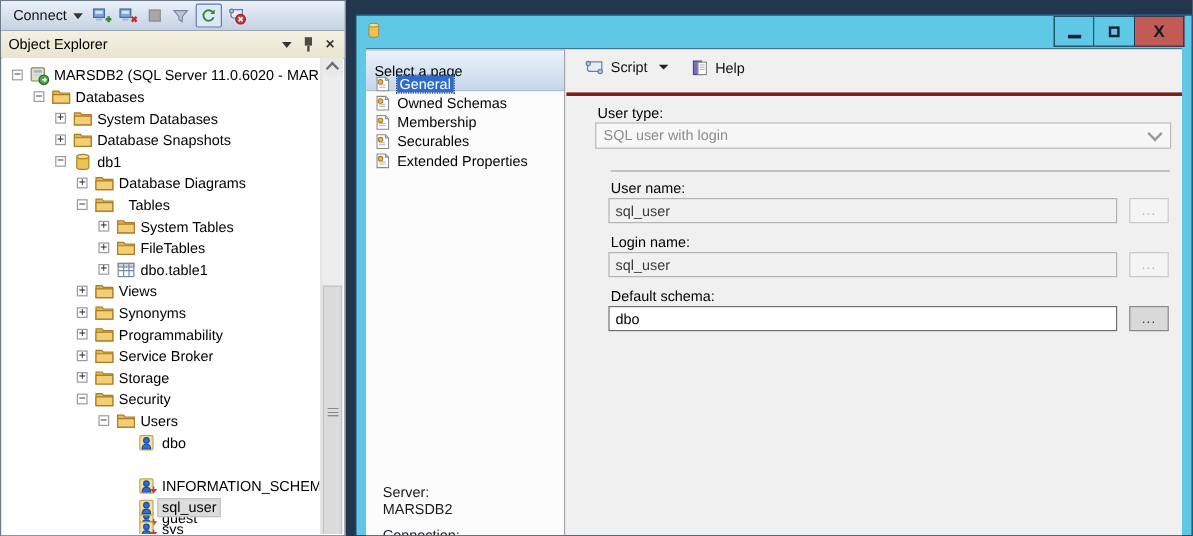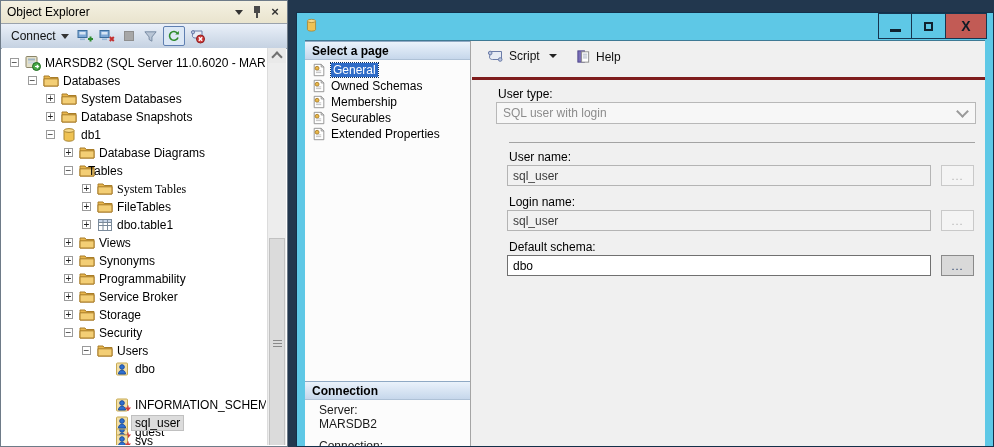--- a/index.html
+++ b/index.html
@@ -57,22 +57,22 @@
   .wbtn:first-child{border-left-width:1px}
   .wbtn.close{width:41px;background:#C25B55}
   .min-glyph{width:11px;height:3px;background:#10222F;margin-top:8px}
   .max-glyph{width:9px;height:9px;border:2px solid #10222F;box-sizing:border-box}
   .close-glyph{font-size:14px;font-weight:bold;color:#0E1B26;line-height:14px}
 
   #dlg-body{position:absolute;left:8px;right:8px;top:27px;bottom:0;background:#F0F0F0;border-top:1px solid #3E7A95;overflow:hidden}
 
   
   #pane-left{position:absolute;left:0;top:0;width:166px;height:100%;background:#FCFCFC;border-right:1px solid #A5A5A5;box-sizing:border-box}
-  .pane-header{position:absolute;left:0;right:0;height:19px;background:linear-gradient(#EAF2FB,#C6D7EB);
-      border-top:1px solid #8FA9C4;border-bottom:1px solid #AEC1D6;font-weight:bold;display:flex;align-items:center;padding-left:7px;box-sizing:border-box}
+  .pane-header{position:absolute;left:0;right:0;height:35px;background:linear-gradient(#EAF2FB,#C6D7EB);
+      border-top:1px solid #8FA9C4;border-bottom:1px solid #AEC1D6;font-weight:normal;display:flex;align-items:center;padding-left:7px;box-sizing:border-box}
   #sel-header{top:0}
   #conn-header{top:340px}
   .pitem{position:absolute;left:7px;height:16px;display:flex;align-items:flex-start;gap:5px;white-space:nowrap}
   .pitem svg{width:14px;height:14px;flex:0 0 auto}
   .plabel{line-height:14px}
   .plabel.sel{background:#2E6BC7;color:#fff;outline:1px dotted #0B2E5F;padding:0 2px}
   .conn-txt{position:absolute;left:14px;white-space:nowrap;color:#1A1A1A}
 
   
   #dlg-toolbar{position:absolute;left:167px;right:0;top:0;height:36px;border-bottom:3px solid #7f1d1d}
@@ -91,77 +91,77 @@
   .ftext.dis{background:#F1F1F1;border:1px solid #B4B4B4;color:#3A3A3A}
   .ftext.en{background:#FFFFFF;border:1px solid #707070;color:#000}
   .fbrowse{position:absolute;left:636px;width:33px;height:21px;box-sizing:border-box;display:flex;align-items:center;justify-content:center;font-size:11px;letter-spacing:1px}
   .fbrowse.dis{background:#F4F4F4;border:1px solid #C9C9C9;color:#B2B2B2}
   .fbrowse.en{background:#D9D9D9;border:1px solid #8A8A8A;color:#203864}
 </style>
 </head>
 <body>
 
 <div id="oe">
+  <div id="oe-toolbar">
+    <span id="connect-btn">
+      <span>Connect</span>
+      <i class="chev-down"></i>
+    </span>
+    <span class="oe-tbi">
+      <svg viewBox="0 0 16 16" width="16" height="16">
+          <rect x="1" y="2.5" width="9" height="7" fill="#7FA8D6" stroke="#3C6E9E"></rect>
+          <rect x="2.5" y="4" width="6" height="2.5" fill="#D7E5F4"></rect>
+          <rect x="3" y="10.5" width="5" height="1.6" fill="#9AB8D8"></rect>
+          <path d="M11 11h5M13.5 8.5v5" stroke="#2E8B2E" stroke-width="2"></path>
+        </svg>
+    </span>
+    <span class="oe-tbi">
+      <svg viewBox="0 0 16 16" width="16" height="16">
+          <rect x="1" y="2.5" width="9" height="7" fill="#7FA8D6" stroke="#3C6E9E"></rect>
+          <rect x="2.5" y="4" width="6" height="2.5" fill="#D7E5F4"></rect>
+          <rect x="3" y="10.5" width="5" height="1.6" fill="#9AB8D8"></rect>
+          <path d="M10.8 9l4 4M14.8 9l-4 4" stroke="#C43030" stroke-width="2"></path>
+        </svg>
+    </span>
+    <span class="oe-tbi">
+        <span class="stop-sq"></span>
+      </span>
+    <span class="oe-tbi">
+      <svg viewBox="0 0 16 16" width="15" height="15">
+          <path d="M2 3h12L9.5 8.5V13l-3-1.8V8.5z" fill="#B9C6D6" stroke="#7487A0"></path>
+        </svg>
+    </span>
+    <span class="oe-tbi boxed">
+      <svg viewBox="0 0 16 16" width="14" height="14">
+          <path d="M12.6 9.6A5 5 0 1 1 12 5" fill="none" stroke="#2E8B2E" stroke-width="1.8"></path>
+          <path d="M13.6 2.2v4.2h-4.2z" fill="#2E8B2E"></path>
+        </svg>
+    </span>
+    <span class="oe-tbi">
+      <svg viewBox="0 0 16 16" width="16" height="16">
+          <path d="M4 3h9v7H6c-1.6 0-2.6-1-2.6-2.2z" fill="#E8ECF4" stroke="#6B7CA8"></path>
+          <circle cx="4" cy="4.2" r="1.6" fill="#B9C4DE" stroke="#6B7CA8"></circle>
+          <circle cx="11.5" cy="11" r="4" fill="#D03A3A" stroke="#8E1F1F"></circle>
+          <path d="M9.8 9.3l3.4 3.4M13.2 9.3l-3.4 3.4" stroke="#fff" stroke-width="1.4"></path>
+        </svg>
+    </span>
+  </div>
   <div id="oe-title">
     <span class="t">Object Explorer</span>
     <span class="sp"></span>
     <span class="tb-ic">
         <i class="chev-down"></i>
       </span>
     <span class="tb-ic">
         <i class="pin"></i>
       </span>
     <span class="tb-ic">
         <span class="xmark">×</span>
       </span>
   </div>
-  <div id="oe-toolbar">
-    <span id="connect-btn">
-      <span>Connect</span>
-      <i class="chev-down"></i>
-    </span>
-    <span class="oe-tbi">
-      <svg viewBox="0 0 16 16" width="16" height="16">
-          <rect x="1" y="2.5" width="9" height="7" fill="#7FA8D6" stroke="#3C6E9E"></rect>
-          <rect x="2.5" y="4" width="6" height="2.5" fill="#D7E5F4"></rect>
-          <rect x="3" y="10.5" width="5" height="1.6" fill="#9AB8D8"></rect>
-          <path d="M11 11h5M13.5 8.5v5" stroke="#2E8B2E" stroke-width="2"></path>
-        </svg>
-    </span>
-    <span class="oe-tbi">
-      <svg viewBox="0 0 16 16" width="16" height="16">
-          <rect x="1" y="2.5" width="9" height="7" fill="#7FA8D6" stroke="#3C6E9E"></rect>
-          <rect x="2.5" y="4" width="6" height="2.5" fill="#D7E5F4"></rect>
-          <rect x="3" y="10.5" width="5" height="1.6" fill="#9AB8D8"></rect>
-          <path d="M10.8 9l4 4M14.8 9l-4 4" stroke="#C43030" stroke-width="2"></path>
-        </svg>
-    </span>
-    <span class="oe-tbi">
-        <span class="stop-sq"></span>
-      </span>
-    <span class="oe-tbi">
-      <svg viewBox="0 0 16 16" width="15" height="15">
-          <path d="M2 3h12L9.5 8.5V13l-3-1.8V8.5z" fill="#B9C6D6" stroke="#7487A0"></path>
-        </svg>
-    </span>
-    <span class="oe-tbi boxed">
-      <svg viewBox="0 0 16 16" width="14" height="14">
-          <path d="M12.6 9.6A5 5 0 1 1 12 5" fill="none" stroke="#2E8B2E" stroke-width="1.8"></path>
-          <path d="M13.6 2.2v4.2h-4.2z" fill="#2E8B2E"></path>
-        </svg>
-    </span>
-    <span class="oe-tbi">
-      <svg viewBox="0 0 16 16" width="16" height="16">
-          <path d="M4 3h9v7H6c-1.6 0-2.6-1-2.6-2.2z" fill="#E8ECF4" stroke="#6B7CA8"></path>
-          <circle cx="4" cy="4.2" r="1.6" fill="#B9C4DE" stroke="#6B7CA8"></circle>
-          <circle cx="11.5" cy="11" r="4" fill="#D03A3A" stroke="#8E1F1F"></circle>
-          <path d="M9.8 9.3l3.4 3.4M13.2 9.3l-3.4 3.4" stroke="#fff" stroke-width="1.4"></path>
-        </svg>
-    </span>
-  </div>
   <div id="oe-tree">
     <div id="vsb">
       <div id="vsb-up">
           <i></i>
         </div>
       <div id="vsb-thumb">
           <span id="vsb-grip"></span>
         </div>
     </div>
   <div class="trow" style="top: 6px;">
@@ -228,31 +228,31 @@
         <span class="tlabel" style="left: 97px;">Database Diagrams</span>
       </div>
       <div class="trow" style="top: 114px;">
         <span class="tglyph" style="left: 62px;">−</span>
         <span class="ticon" style="left: 77px;">
           <svg viewBox="0 0 16 16">
             <path d="M1 4.5V3h5l1.2 1.5H15V13H1z" fill="#E8B64C" stroke="#A97D28"></path>
             <path d="M1 5.8h14V13H1z" fill="#F3CE75" stroke="#A97D28"></path>
           </svg>
         </span>
-        <span class="tlabel" style="left: 86px;">Tables</span>
+        <span class="tlabel" style="left: 105px;">Tables</span>
       </div>
       <div class="trow" style="top: 132px;">
         <span class="tglyph" style="left: 80px;">+</span>
         <span class="ticon" style="left: 95px;">
           <svg viewBox="0 0 16 16">
             <path d="M1 4.5V3h5l1.2 1.5H15V13H1z" fill="#E8B64C" stroke="#A97D28"></path>
             <path d="M1 5.8h14V13H1z" fill="#F3CE75" stroke="#A97D28"></path>
           </svg>
         </span>
-        <span class="tlabel" style="left: 115px; font-family: Liberation Serif, serif;">System Tables</span>
+        <span class="tlabel" style="left: 115px;">System Tables</span>
       </div>
       <div class="trow" style="top: 150px;">
         <span class="tglyph" style="left: 80px;">+</span>
         <span class="ticon" style="left: 95px;">
           <svg viewBox="0 0 16 16">
             <path d="M1 4.5V3h5l1.2 1.5H15V13H1z" fill="#E8B64C" stroke="#A97D28"></path>
             <path d="M1 5.8h14V13H1z" fill="#F3CE75" stroke="#A97D28"></path>
           </svg>
         </span>
         <span class="tlabel" style="left: 115px;">FileTables</span>
@@ -459,21 +459,20 @@
           <div class="pitem" style="top: 86px;">
             <span style="width: 14px; height: 14px;"><svg viewBox="0 0 16 16">
                 <path d="M2.5 1.5h8l3 3v10h-11z" fill="#fff" stroke="#8A8A8A"></path>
                 <path d="M10.5 1.5v3h3" fill="none" stroke="#8A8A8A"></path>
                 <circle cx="5.8" cy="6" r="2.2" fill="#E8B84B" stroke="#A97D28"></circle>
                 <path d="M4.5 9h6M4.5 11h6" stroke="#B8B8B8"></path>
               </svg></span>
             <span class="plabel">Extended Properties</span>
           </div>
         </div>
-      <div class="pane-header" id="conn-header">Connection</div>
       <div class="conn-txt" style="top:362px">Server:</div>
       <div class="conn-txt" style="top:376px">MARSDB2</div>
       <div class="conn-txt" style="top:398px">Connection:</div>
     </div>
 
     <div id="dlg-toolbar">
       <span class="dtb-btn" id="script-btn">
         <svg viewBox="0 0 18 14" width="18" height="14">
             <path d="M4.5 2.5h11v8H6.5c-1.8 0-3-1-3-2.3z" fill="#E8ECF4" stroke="#6B7CA8"></path>
             <circle cx="4.2" cy="4" r="1.8" fill="#B9C4DE" stroke="#6B7CA8"></circle>

